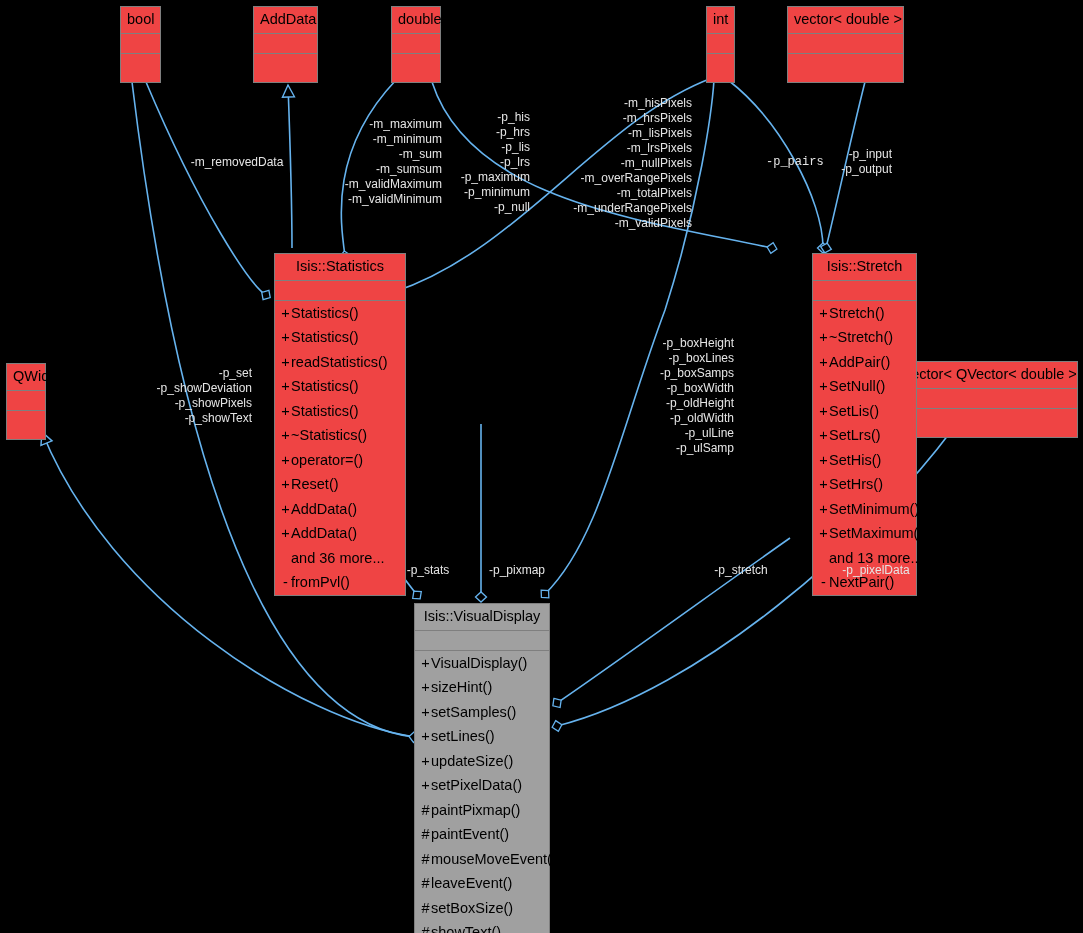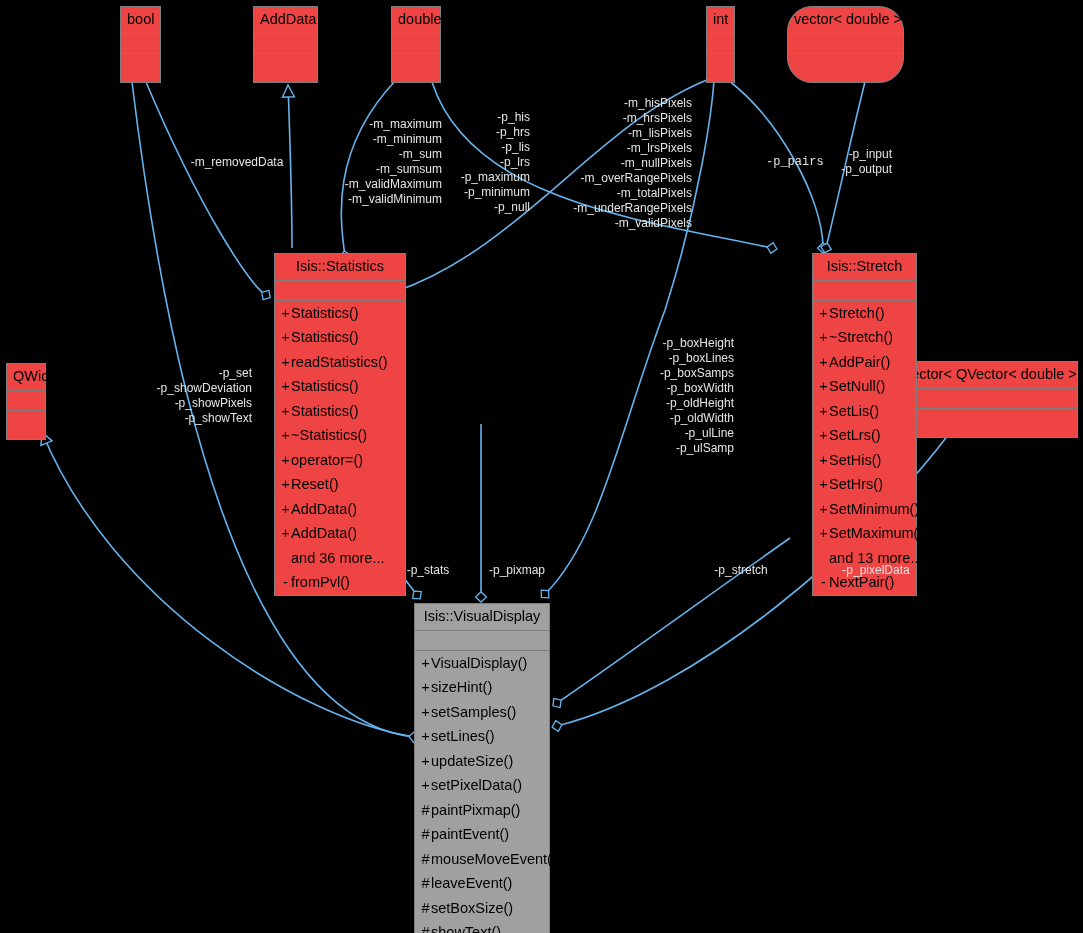--- a/index.html
+++ b/index.html
@@ -148,21 +148,21 @@
     <div class="attrs"></div>
     <div class="ops"></div>
   </div>
 
   <div class="node plain" style="left:706px; top:6px; width:29px;">
     <div class="title">int</div>
     <div class="attrs"></div>
     <div class="ops"></div>
   </div>
 
-  <div class="node plain" style="left:787px; top:6px; width:117px;border-radius:25px;">
+  <div class="node plain" style="left:787px; top:6px; width:117px;">
     <div class="title">vector&lt; double &gt;</div>
     <div class="attrs"></div>
     <div class="ops"></div>
   </div>
 
   <div class="node plain" style="left:6px; top:363px; width:40px;">
     <div class="title">QWidget</div>
     <div class="attrs"></div>
     <div class="ops"></div>
   </div>

